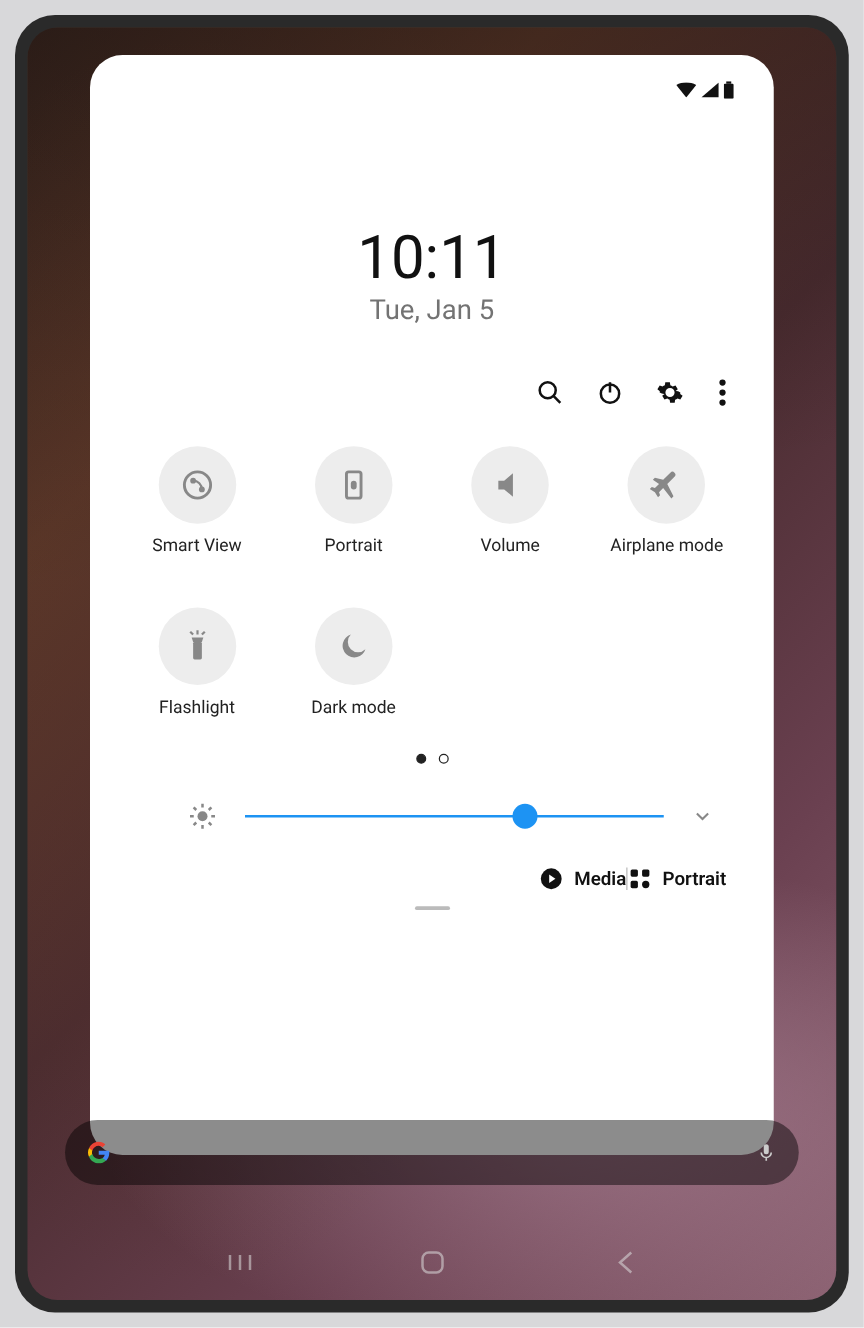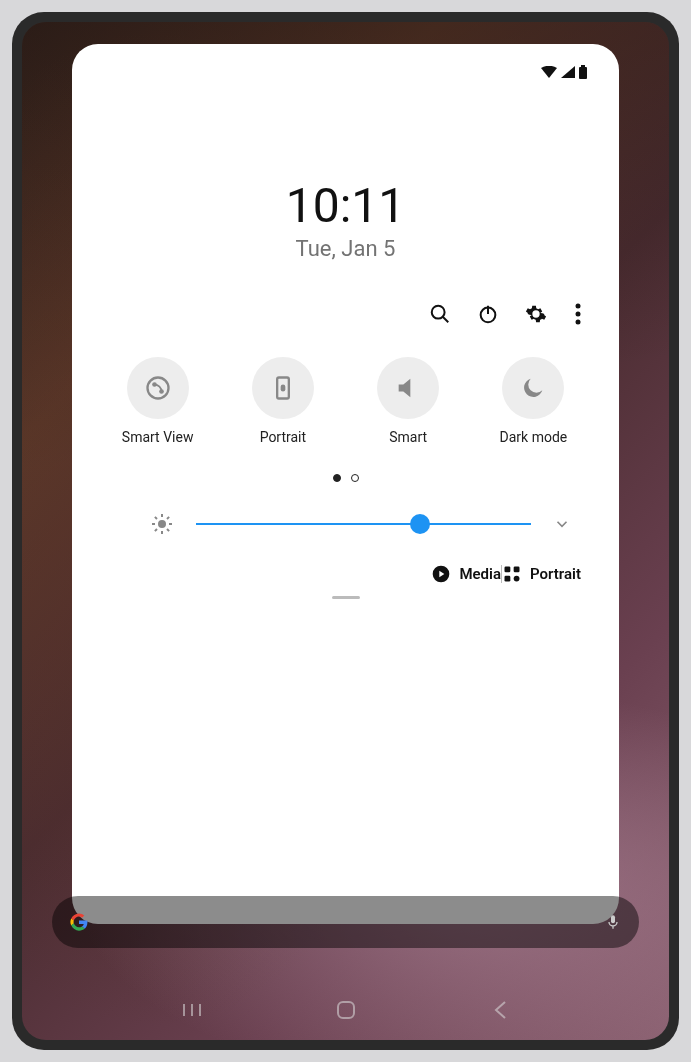--- a/index.html
+++ b/index.html
@@ -307,21 +307,41 @@
               </svg>
             </div>
             <div class="tile-label">Portrait</div>
           </div>
           <div class="tile">
             <div class="tile-circle">
               <svg width="28" height="28" viewBox="0 0 24 24">
                 <path d="M4 9v6h4l6 5V4l-6 5H4z" fill="#888"></path>
               </svg>
             </div>
-            <div class="tile-label">Smart</div>
+            <div class="tile-label">Volume</div>
+          </div>
+          <div class="tile">
+            <div class="tile-circle">
+              <svg width="28" height="28" viewBox="0 0 24 24">
+                <path d="M21 14l-9-3V4a2 2 0 00-4 0v7l-5 3v2l5-1v4l-2 1v2l4-1 4 1v-2l-2-1v-4l9 1v-2z" fill="#888" transform="rotate(45 12 12)"></path>
+              </svg>
+            </div>
+            <div class="tile-label">Airplane mode</div>
+          </div>
+          <div class="tile">
+            <div class="tile-circle">
+              <svg width="28" height="28" viewBox="0 0 24 24">
+                <rect x="9" y="9" width="6" height="12" rx="1" fill="#888"></rect>
+                <path d="M8 6h8l-1 3H9z" fill="#888"></path>
+                <line x1="12" y1="1" x2="12" y2="4" stroke="#888" stroke-width="1.5"></line>
+                <line x1="7" y1="2" x2="9" y2="4" stroke="#888" stroke-width="1.5"></line>
+                <line x1="17" y1="2" x2="15" y2="4" stroke="#888" stroke-width="1.5"></line>
+              </svg>
+            </div>
+            <div class="tile-label">Flashlight</div>
           </div>
           <div class="tile">
             <div class="tile-circle">
               <svg width="28" height="28" viewBox="0 0 24 24">
                 <path d="M20 14A8 8 0 1 1 10 4a6 6 0 0 0 10 10z" fill="#888"></path>
               </svg>
             </div>
             <div class="tile-label">Dark mode</div>
           </div>
         </div>

